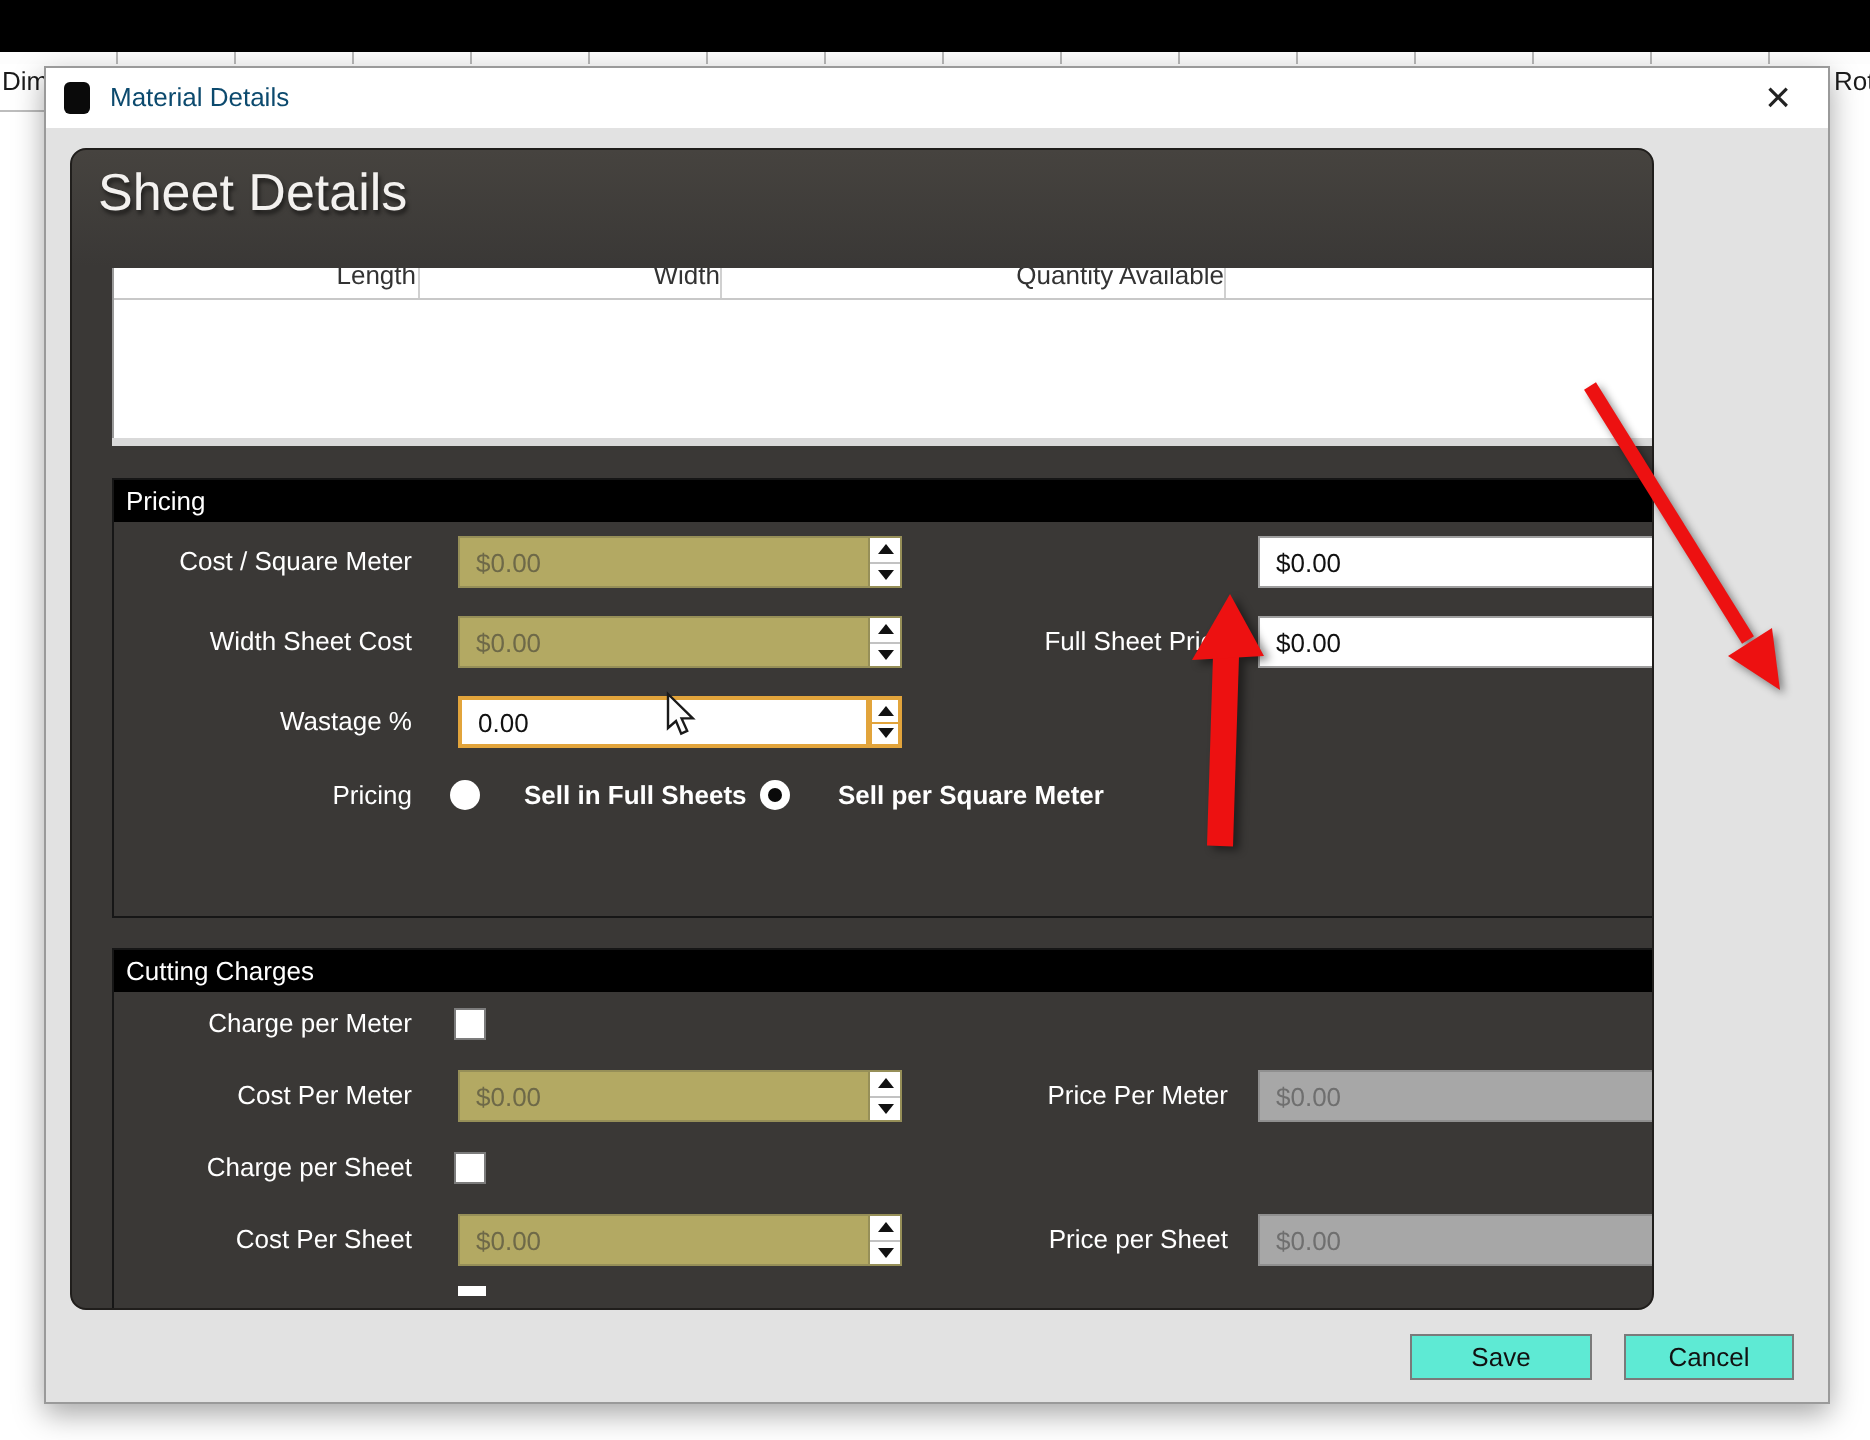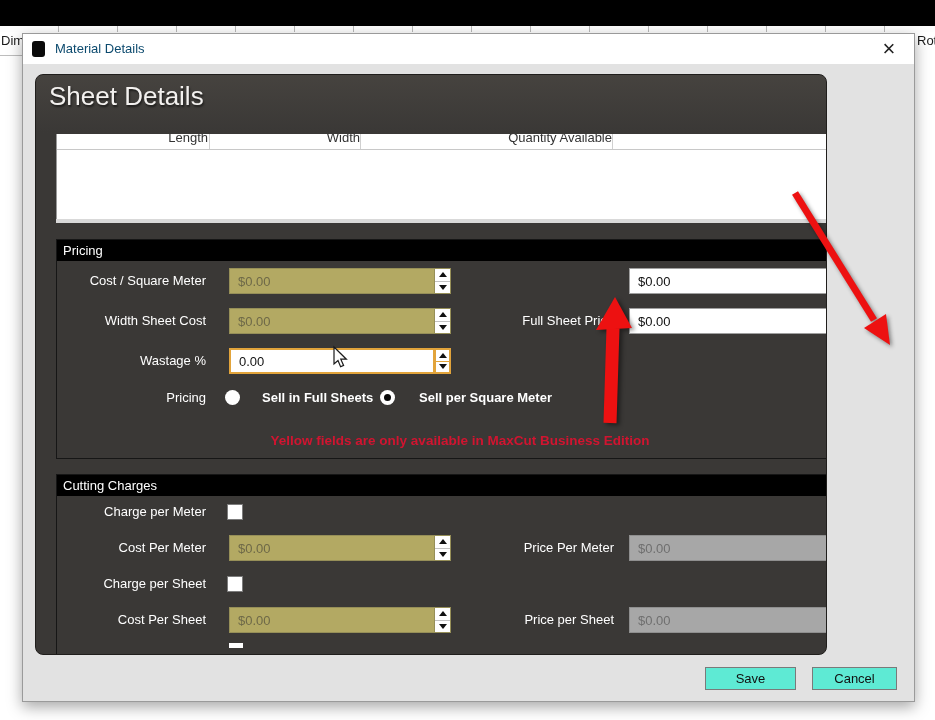--- a/index.html
+++ b/index.html
@@ -210,21 +210,20 @@
     </div>
 
     <div class="abs lbl short" style="left:8px;top:315px;width:162px;">Pricing</div>
     <div class="abs radio" style="left:189px;top:315px;"></div>
     <div class="abs radio-lbl" style="left:214px;top:315px;margin-left:12px;">Sell in Full Sheets</div>
     <div class="abs radio" style="left:344px;top:315px;">
       <span class="dot"></span>
     </div>
     <div class="abs radio-lbl" style="left:367px;top:315px;margin-left:16px;">Sell per Square Meter</div>
 
-    <div class="abs note" style="left:20px;top:358px;width:808px;">Yellow fields are only available in MaxCut Business Edition</div>
 
     <div class="abs section" style="left:20px;top:399px;width:808px;height:182px;">
       <div class="sec-hdr">Cutting Charges</div>
     </div>
 
     <div class="abs lbl short" style="left:8px;top:429px;width:162px;">Charge per Meter</div>
     <div class="abs checkbox" style="left:191px;top:429px;"></div>
 
     <div class="abs lbl" style="left:8px;top:460px;width:162px;">Cost Per Meter</div>
     <div class="abs field khaki" style="left:193px;top:460px;width:222px;">

